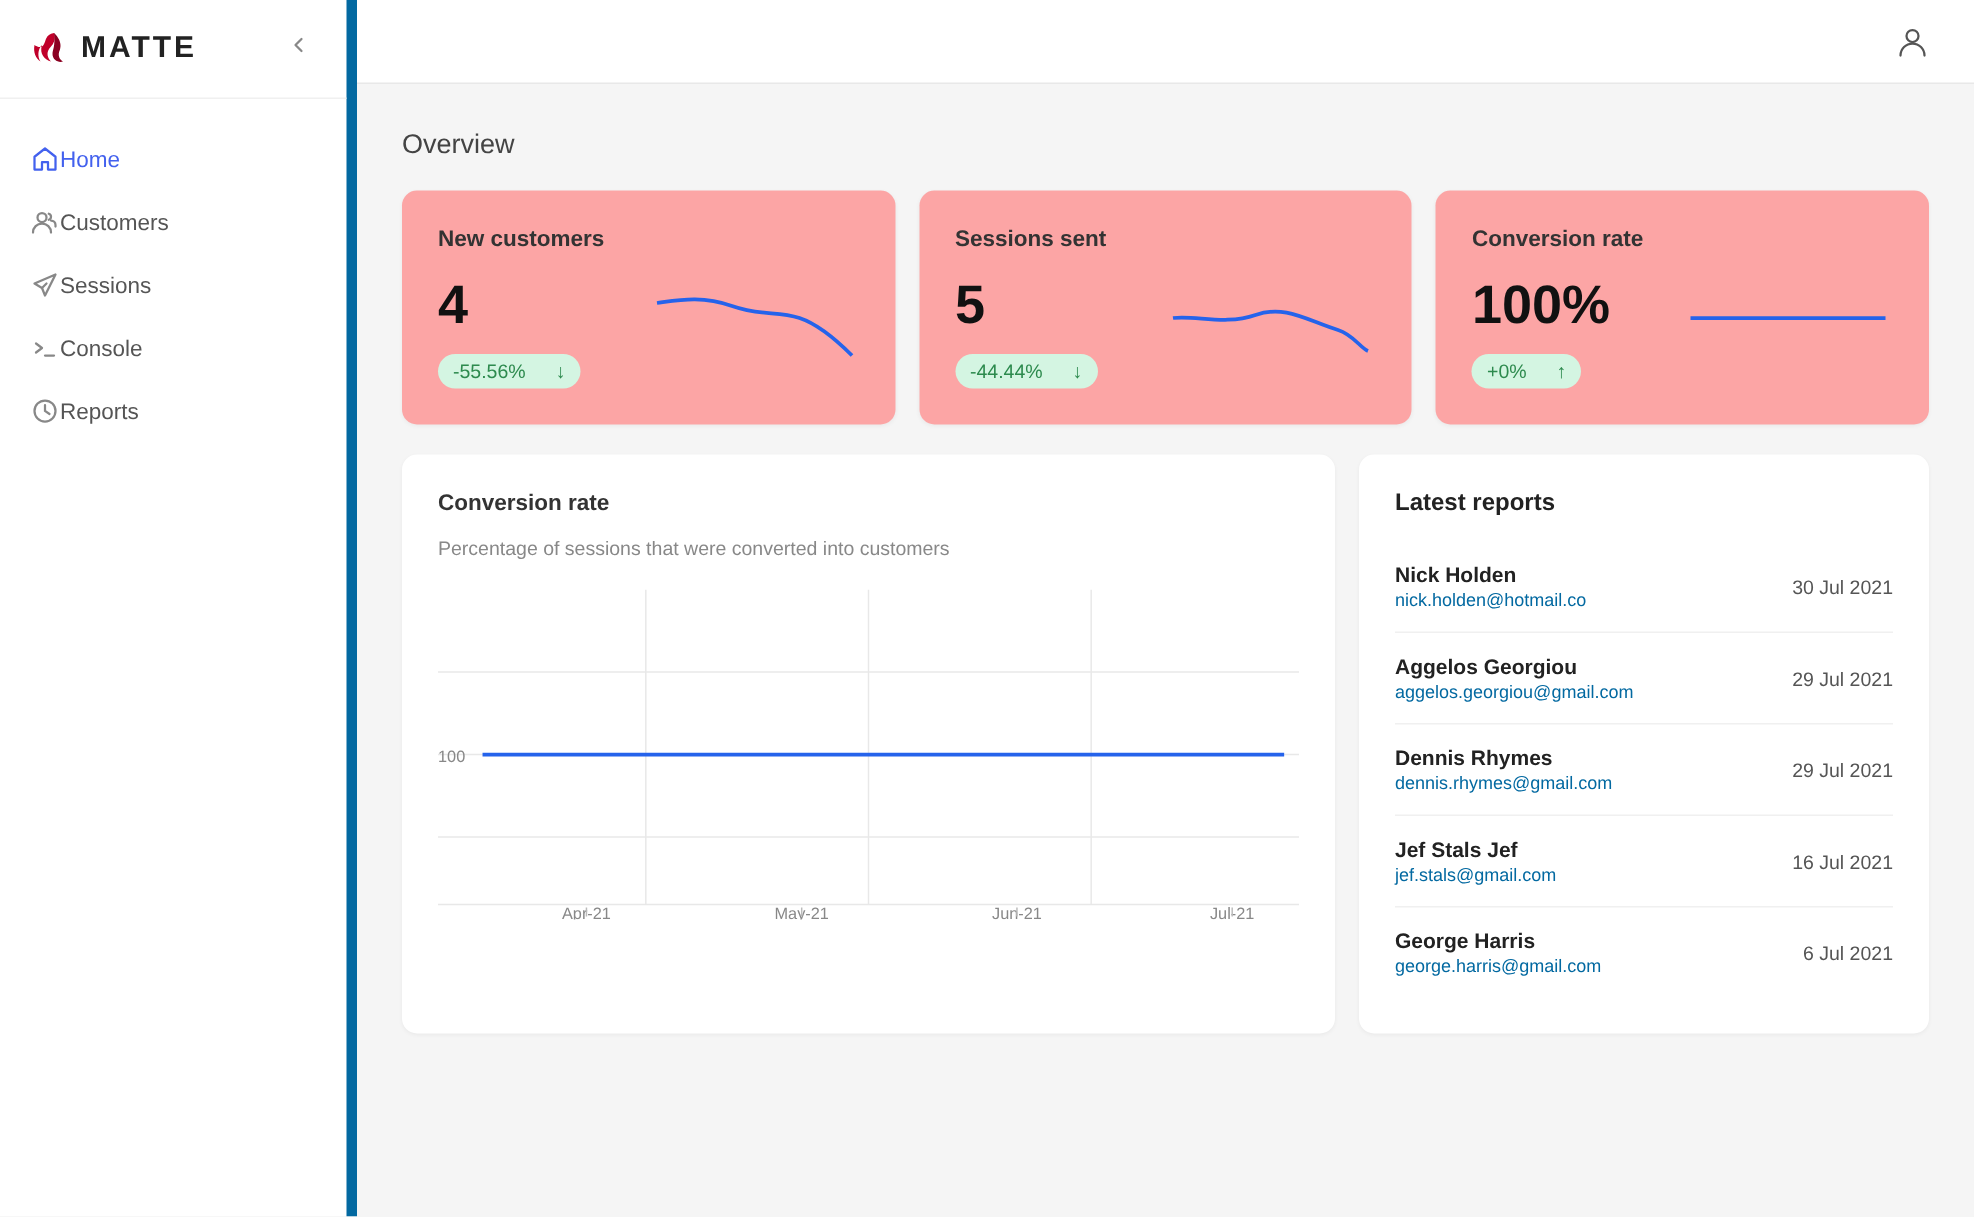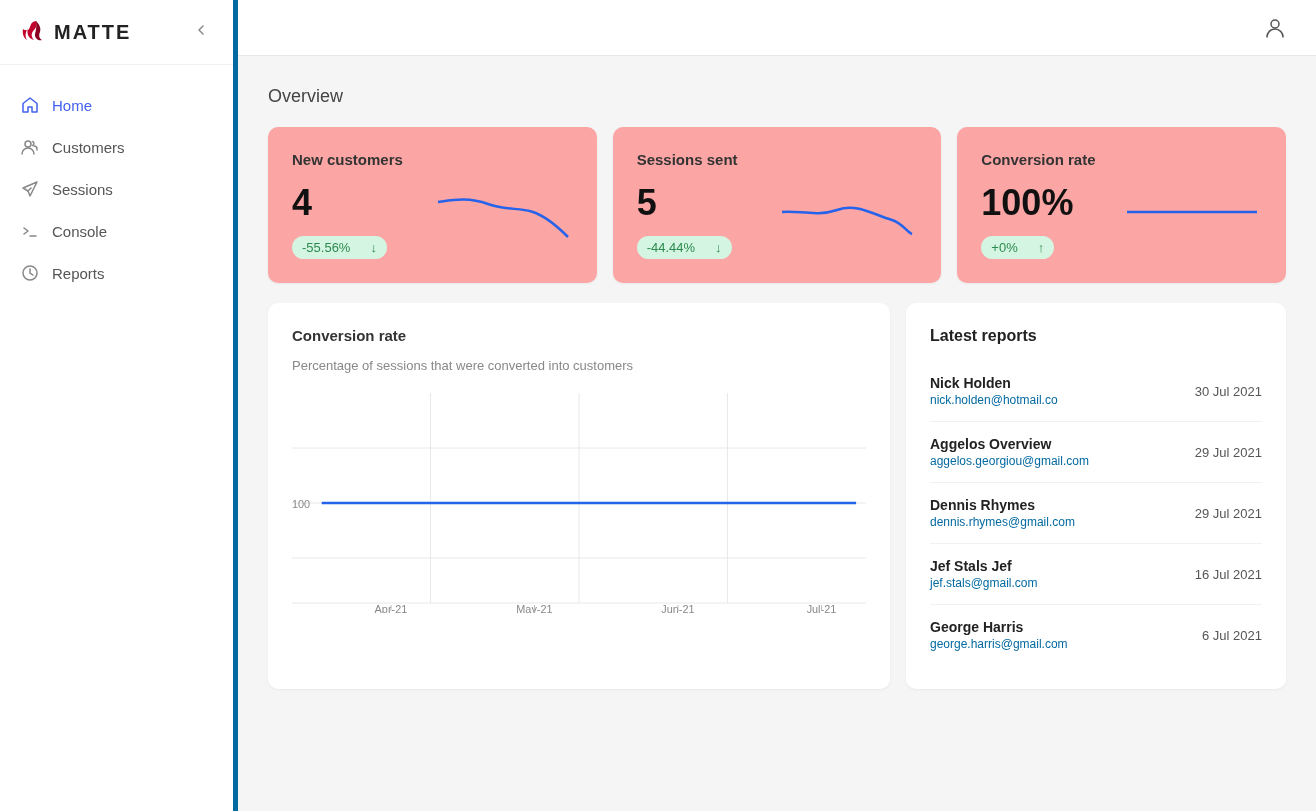--- a/index.html
+++ b/index.html
@@ -2,21 +2,21 @@
 <html><head>
   <meta charset="utf-8">
   <style>
     * { box-sizing: border-box; margin: 0; padding: 0; }
     body { font-family: -apple-system, BlinkMacSystemFont, 'Segoe UI', sans-serif; background: #f5f5f5; display: flex; height: 811px; width: 1316px; overflow: hidden; }
 
     
     .sidebar {
       width: 238px;
       background: #fff;
-      border-right: 5px solid #0369a1;
+      border-right: 7px solid #0369a1;
       display: flex;
       flex-direction: column;
       flex-shrink: 0;
       height: 100%;
     }
     .sidebar-logo {
       padding: 18px 20px;
       display: flex;
       align-items: center;
       justify-content: space-between;
@@ -47,21 +47,20 @@
     }
     .sidebar-nav {
       padding: 20px 0;
       display: flex;
       flex-direction: column;
       gap: 2px;
     }
     .nav-item {
       display: flex;
       align-items: center;
-      gap: 12px;
       padding: 10px 20px;
       cursor: pointer;
       border-radius: 0;
       color: #555;
       font-size: 15px;
       text-decoration: none;
       transition: background 0.1s;
     }
     .nav-item.active { color: #4361ee; font-weight: 500; }
     .nav-icon {
@@ -422,21 +421,21 @@
         <div class="report-item">
           <div>
             <div class="report-name">Nick Holden</div>
             <div class="report-email">nick.holden@hotmail.co</div>
           </div>
           <div class="report-date">30 Jul 2021</div>
         </div>
 
         <div class="report-item">
           <div>
-            <div class="report-name">Aggelos Overview</div>
+            <div class="report-name">Aggelos Georgiou</div>
             <div class="report-email">aggelos.georgiou@gmail.com</div>
           </div>
           <div class="report-date">29 Jul 2021</div>
         </div>
 
         <div class="report-item">
           <div>
             <div class="report-name">Dennis Rhymes</div>
             <div class="report-email">dennis.rhymes@gmail.com</div>
           </div>

